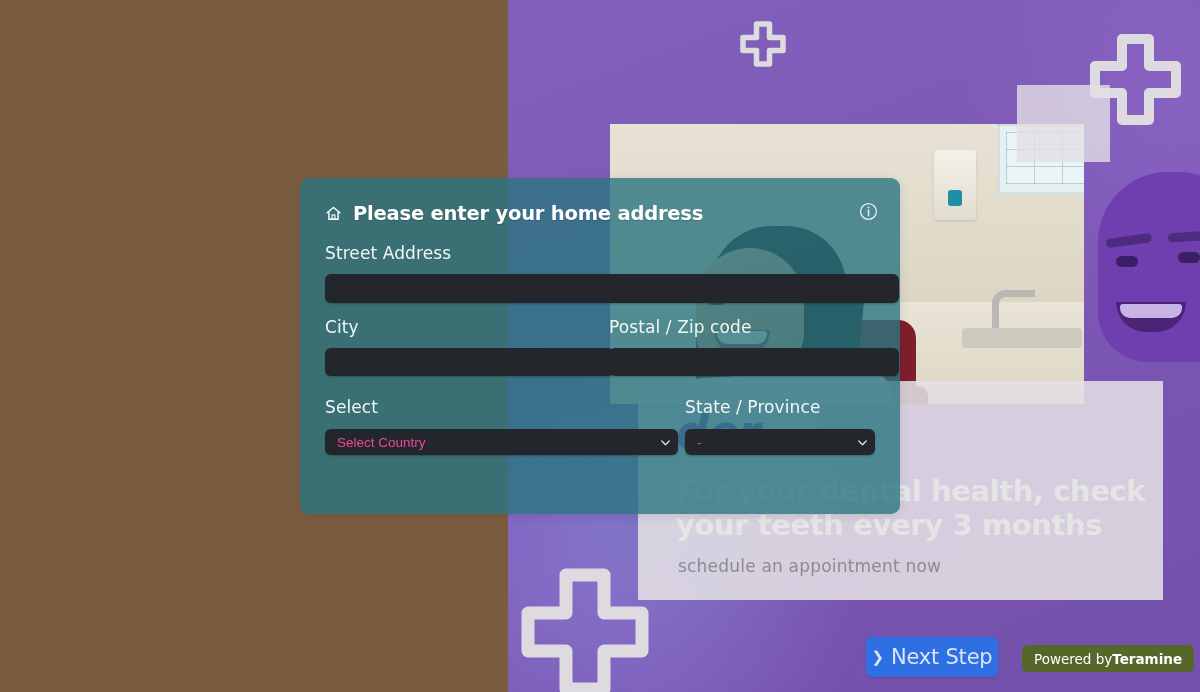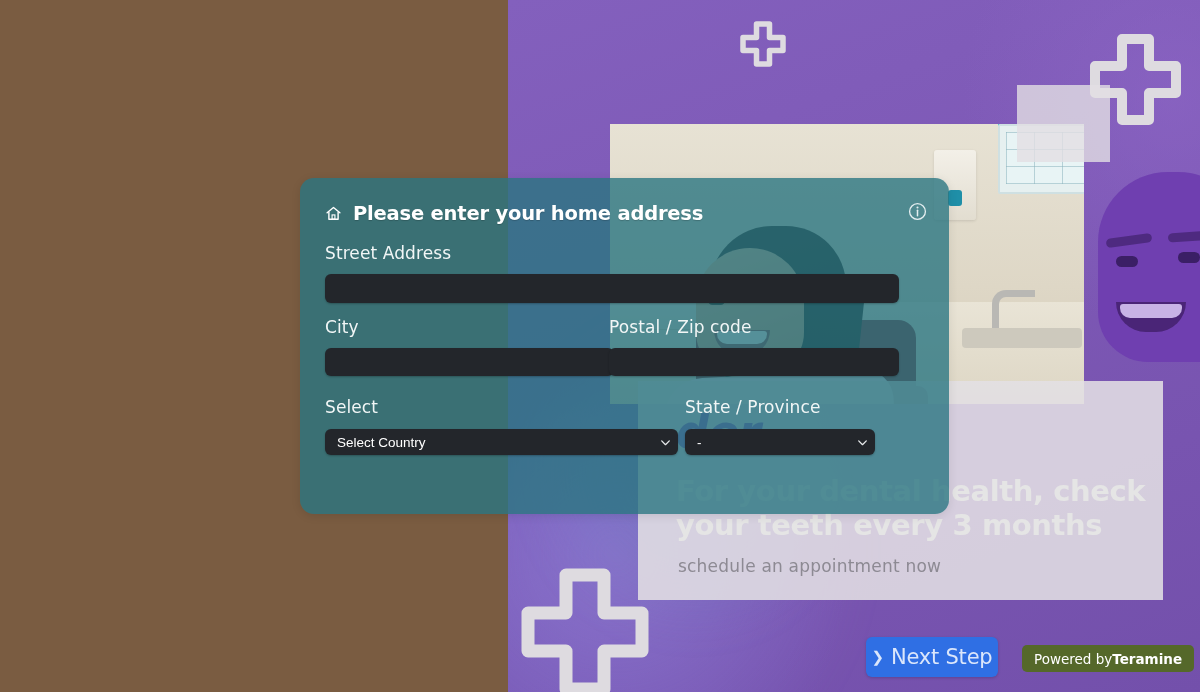--- a/index.html
+++ b/index.html
@@ -272,23 +272,23 @@
     font-family: "DejaVu Sans", sans-serif;
     font-size: 13.5px;
     white-space: nowrap;
   }
   .powered b { font-weight: 700; }
 
   
   .modal {
     position: absolute;
     left: 300px; top: 178px;
-    width: 649px; height: 336px;
+    width: 600px; height: 336px;
     background: rgba(42,118,129,.80);
-    border-radius: 14px;
+    border-radius: 9px;
     box-shadow: 0 2px 10px rgba(0,0,0,.10);
     color: #ffffff;
   }
   .modal-head {
     position: absolute;
     left: 25px; top: 24px;
     right: 22px;
     display: flex;
     align-items: center;
     gap: 11px;
@@ -336,21 +336,21 @@
     box-shadow: 0 1px 2px rgba(0,0,0,.25);
     display: flex;
     align-items: center;
     cursor: pointer;
   }
   .select-wrap .sel-text {
     flex: 1;
     padding-left: 12px;
     font-family: "Liberation Sans", sans-serif;
     font-size: 13.5px;
-    color: #ffffff;
+    color: #ec4899;
     white-space: nowrap;
     overflow: hidden;
     text-overflow: ellipsis;
   }
   .select-wrap .caret {
     width: 26px;
     display: flex; align-items: center; justify-content: center;
     color: #e8eaec;
   }
 

